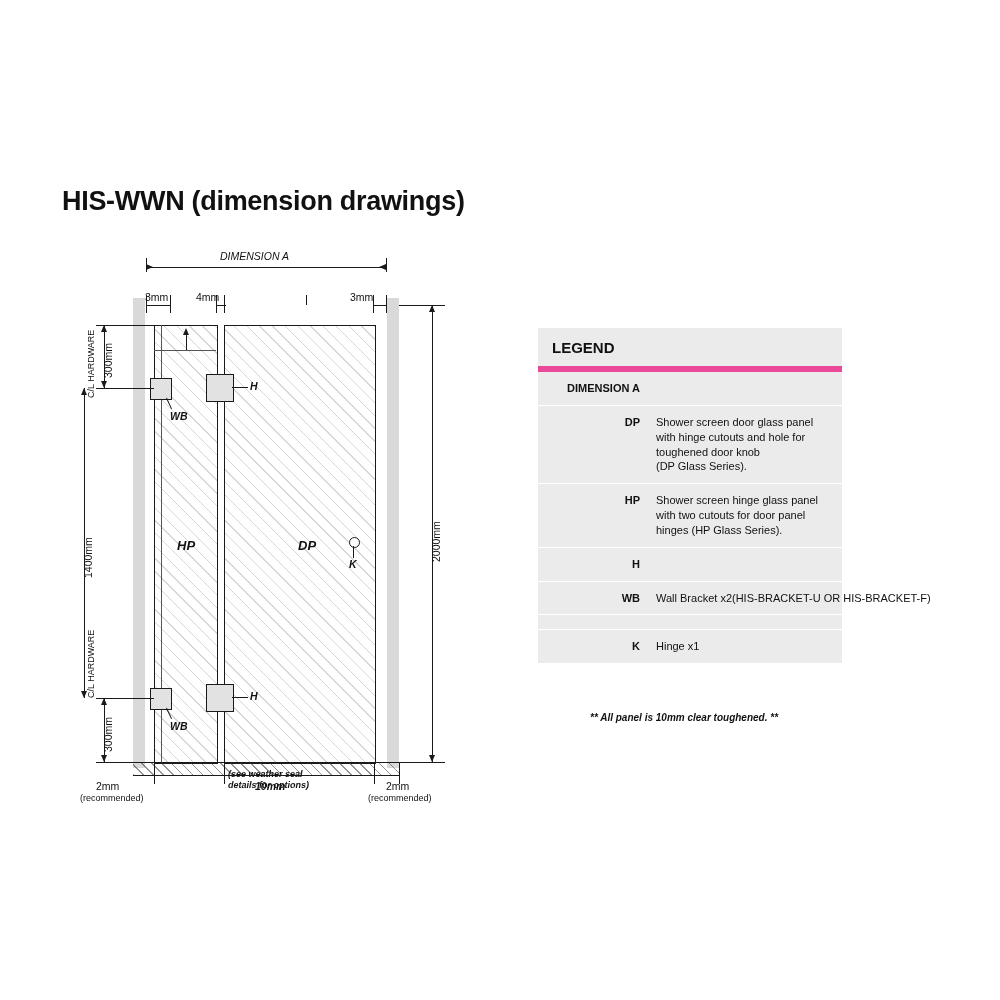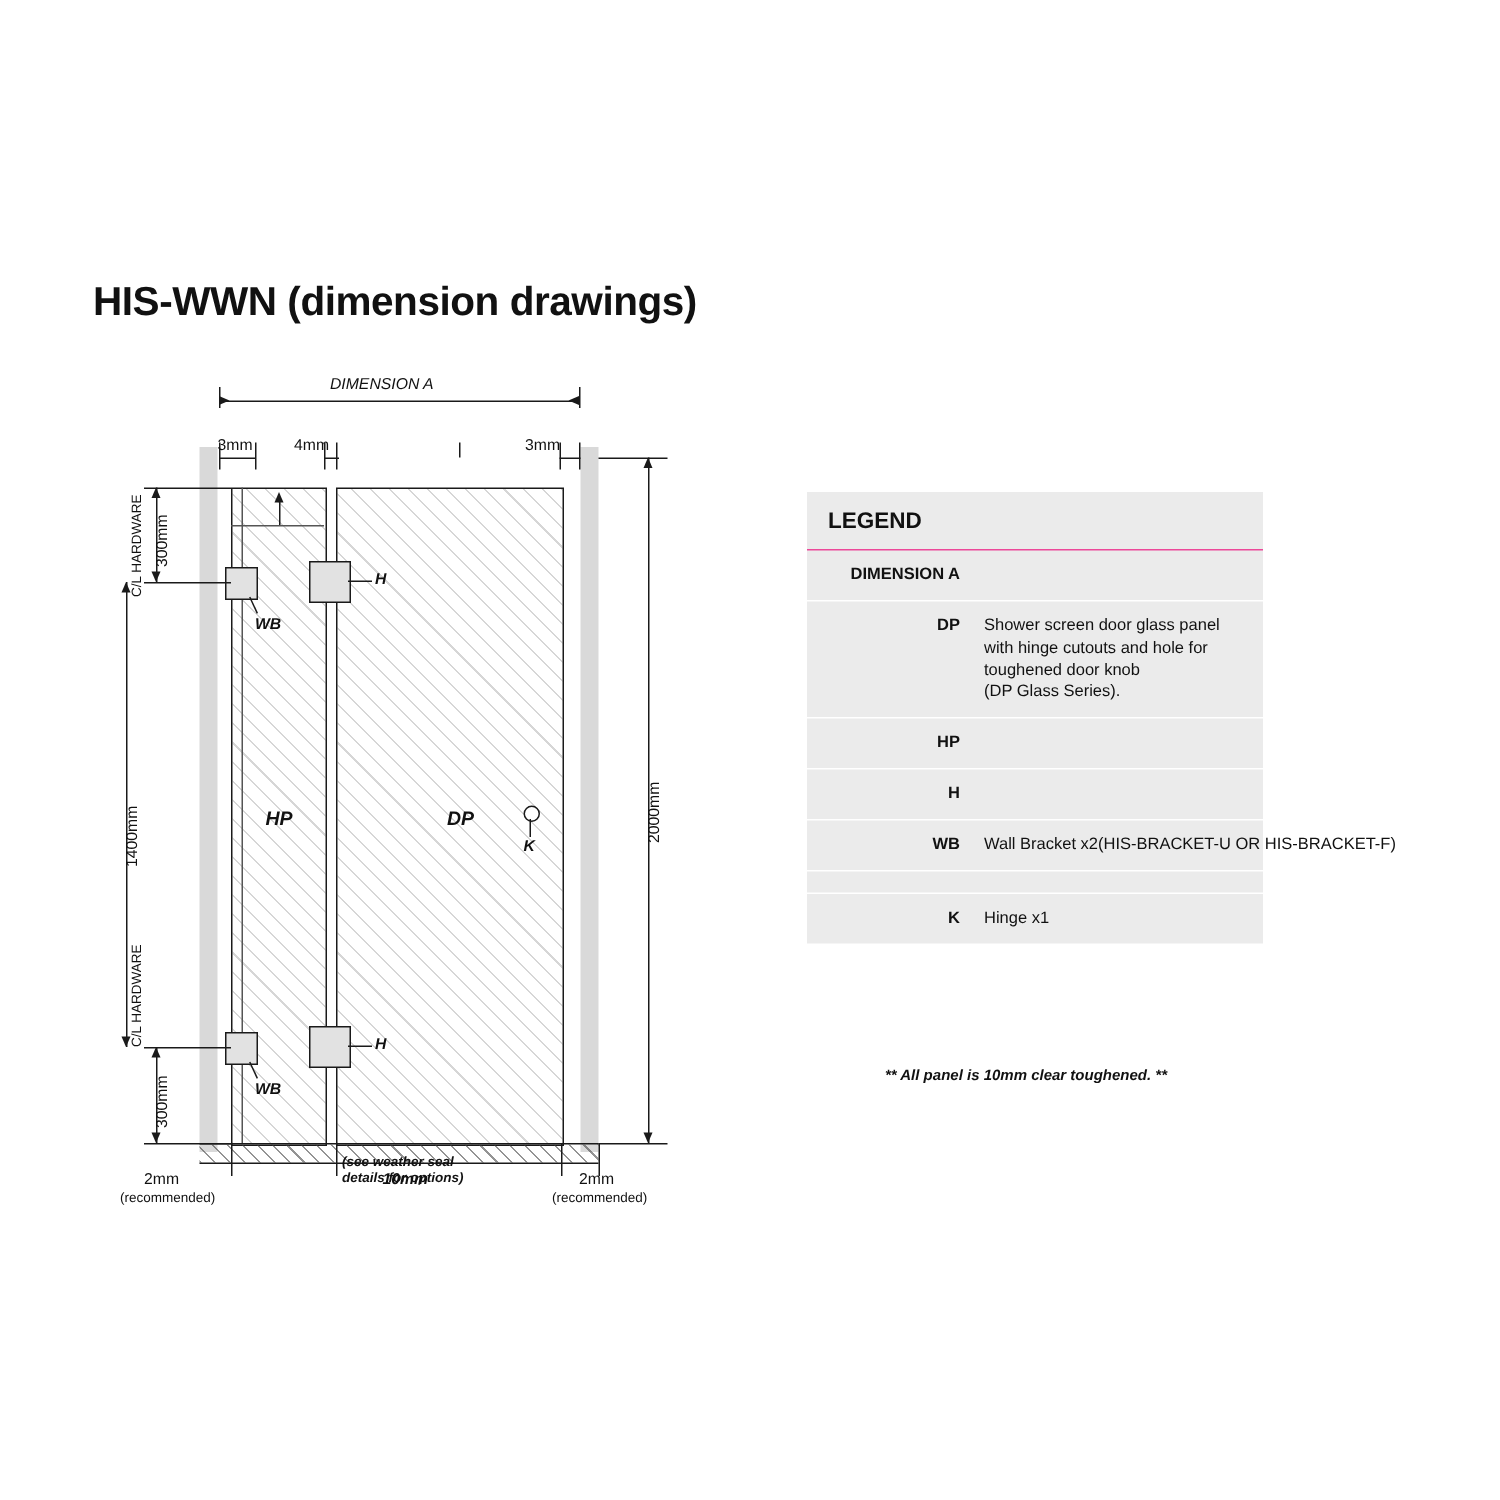--- a/index.html
+++ b/index.html
@@ -122,21 +122,21 @@
   }
   #legend .row {
     display: flex;
     border-bottom: 1px solid #ffffff;
   }
   #legend .row:last-child { border-bottom: none; }
   #legend .lg-title {
     padding: 11px 14px 10px 14px;
     font-size: 15px;
     font-weight: bold;
-    border-bottom: 1px solid #ec4899;
+    border-bottom: 6px solid #ec4899;
   }
   #legend .key {
     width: 96px;
     min-width: 96px;
     padding: 9px 8px 9px 6px;
     text-align: right;
     font-weight: bold;
     font-size: 11px;
     line-height: 1.35;
   }
@@ -280,20 +280,23 @@
   <div class="row">
     <div class="key">DP</div>
     <div class="desc">Shower screen door glass panel
 with hinge cutouts and hole for
 toughened door knob
 (DP Glass Series).</div>
   </div>
 
   <div class="row">
     <div class="key">HP</div>
+    <div class="desc">Shower screen hinge glass panel
+with two cutouts for door panel
+hinges (HP Glass Series).</div>
   </div>
 
   <div class="row">
     <div class="key">H</div>
   </div>
 
   <div class="row">
     <div class="key">WB</div>
     <div class="desc wide">Wall Bracket x2(HIS-BRACKET-U OR HIS-BRACKET-F)</div>
   </div>

